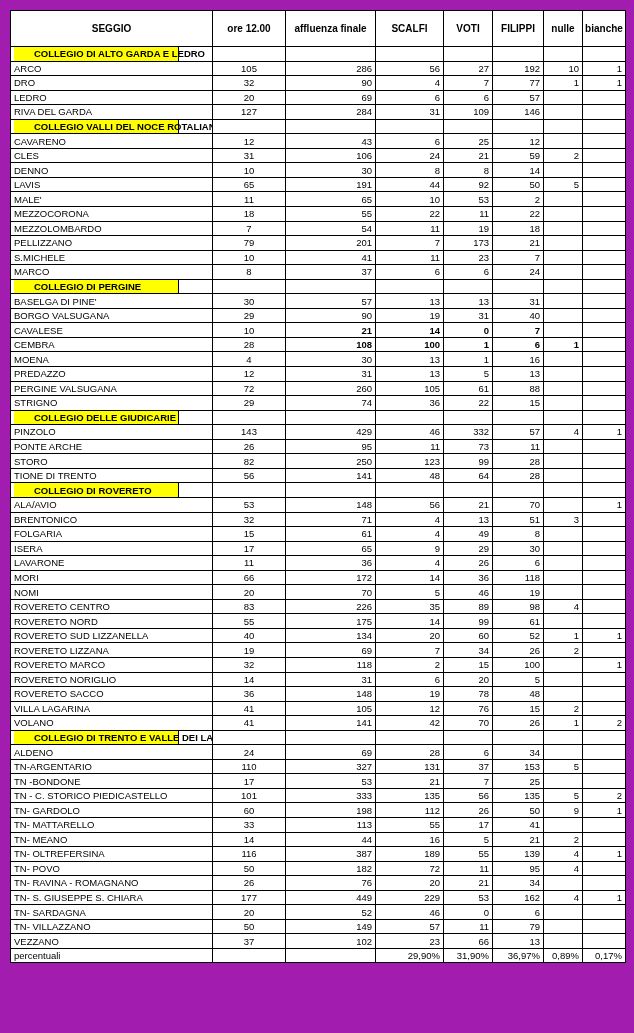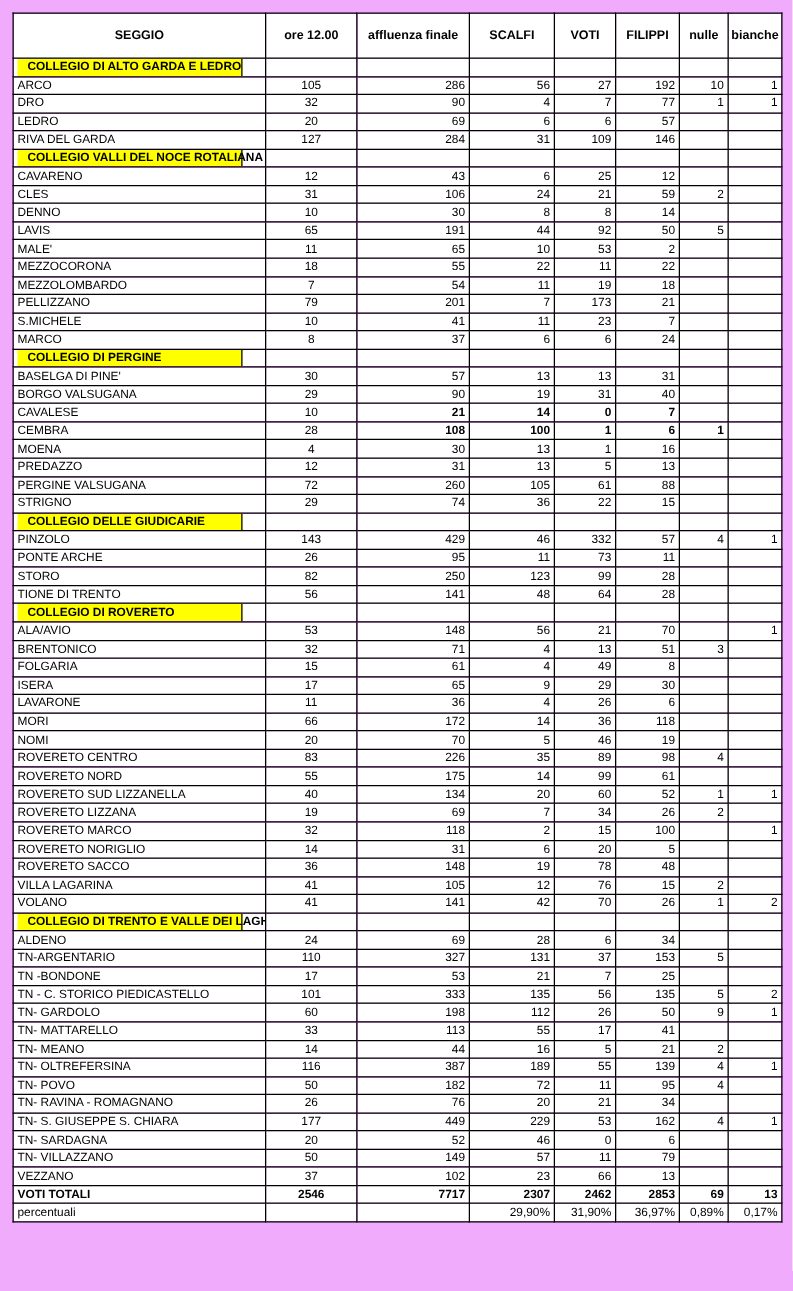--- a/index.html
+++ b/index.html
@@ -1,31 +1,31 @@
 <!DOCTYPE html>
 <html><head>
 <meta charset="utf-8">
 <style>
   html,body{margin:0;padding:0;background:#ffffff;}
-  .page{position:relative;width:634px;height:1033px;background:#f0abfc;overflow:hidden;
+  .page{position:relative;width:634px;height:1033px;background:#a21caf;overflow:hidden;
         font-family:"Liberation Sans",sans-serif;color:#000;}
   table.results{border-collapse:collapse;position:absolute;left:10px;top:10px;table-layout:fixed;}
   table.results td, table.results th{
       border:1px solid #000;box-sizing:border-box;overflow:hidden;white-space:nowrap;
       font-size:9.5px;line-height:11px;padding:0 3px;height:14.56px;background:#fff;}
   table.results thead th{height:36px;font-weight:bold;font-size:10px;text-align:center;vertical-align:middle;padding:0 2px;}
   td.lbl{text-align:left;padding-left:4px;}
   td.num{text-align:right;padding-right:4px;}
   td.ctr{text-align:center;}
   td.yellow{background:#ffff00;}
   td.bold{font-weight:bold;}
   td.section-host{padding:0;}
-  .section-box{width:180px;height:100%;background:#ffff00;border-right:1px solid #000;
+  .section-box{width:165px;height:100%;background:#ffff00;border-right:1px solid #000;
       box-sizing:border-box;display:flex;align-items:center;font-weight:bold;
-      font-size:9.5px;padding:0 8px;}
+      font-size:9.5px;padding:0 20px;}
 </style>
 </head>
 <body>
 
 <div class="page">
   <table class="results">
     <colgroup id="cols">
         <col style="width: 202px;">
         <col style="width: 73px;">
         <col style="width: 90px;">
@@ -674,30 +674,20 @@
           <td class="lbl">VEZZANO</td>
           <td class="ctr">37</td>
           <td class="num">102</td>
           <td class="num">23</td>
           <td class="num">66</td>
           <td class="num">13</td>
           <td class="num"></td>
           <td class="num"></td>
         </tr>
         <tr>
-          <td class="lbl yellow bold">VOTI TOTALI</td>
-          <td class="ctr bold yellow">2546</td>
-          <td class="num bold yellow">7717</td>
-          <td class="num bold yellow">2307</td>
-          <td class="num bold yellow">2462</td>
-          <td class="num bold yellow">2853</td>
-          <td class="num bold">69</td>
-          <td class="num bold">13</td>
-        </tr>
-        <tr>
           <td class="lbl yellow">percentuali</td>
           <td class="ctr yellow"></td>
           <td class="num yellow"></td>
           <td class="num yellow">29,90%</td>
           <td class="num yellow">31,90%</td>
           <td class="num yellow">36,97%</td>
           <td class="num">0,89%</td>
           <td class="num">0,17%</td>
         </tr>
       </tbody>

